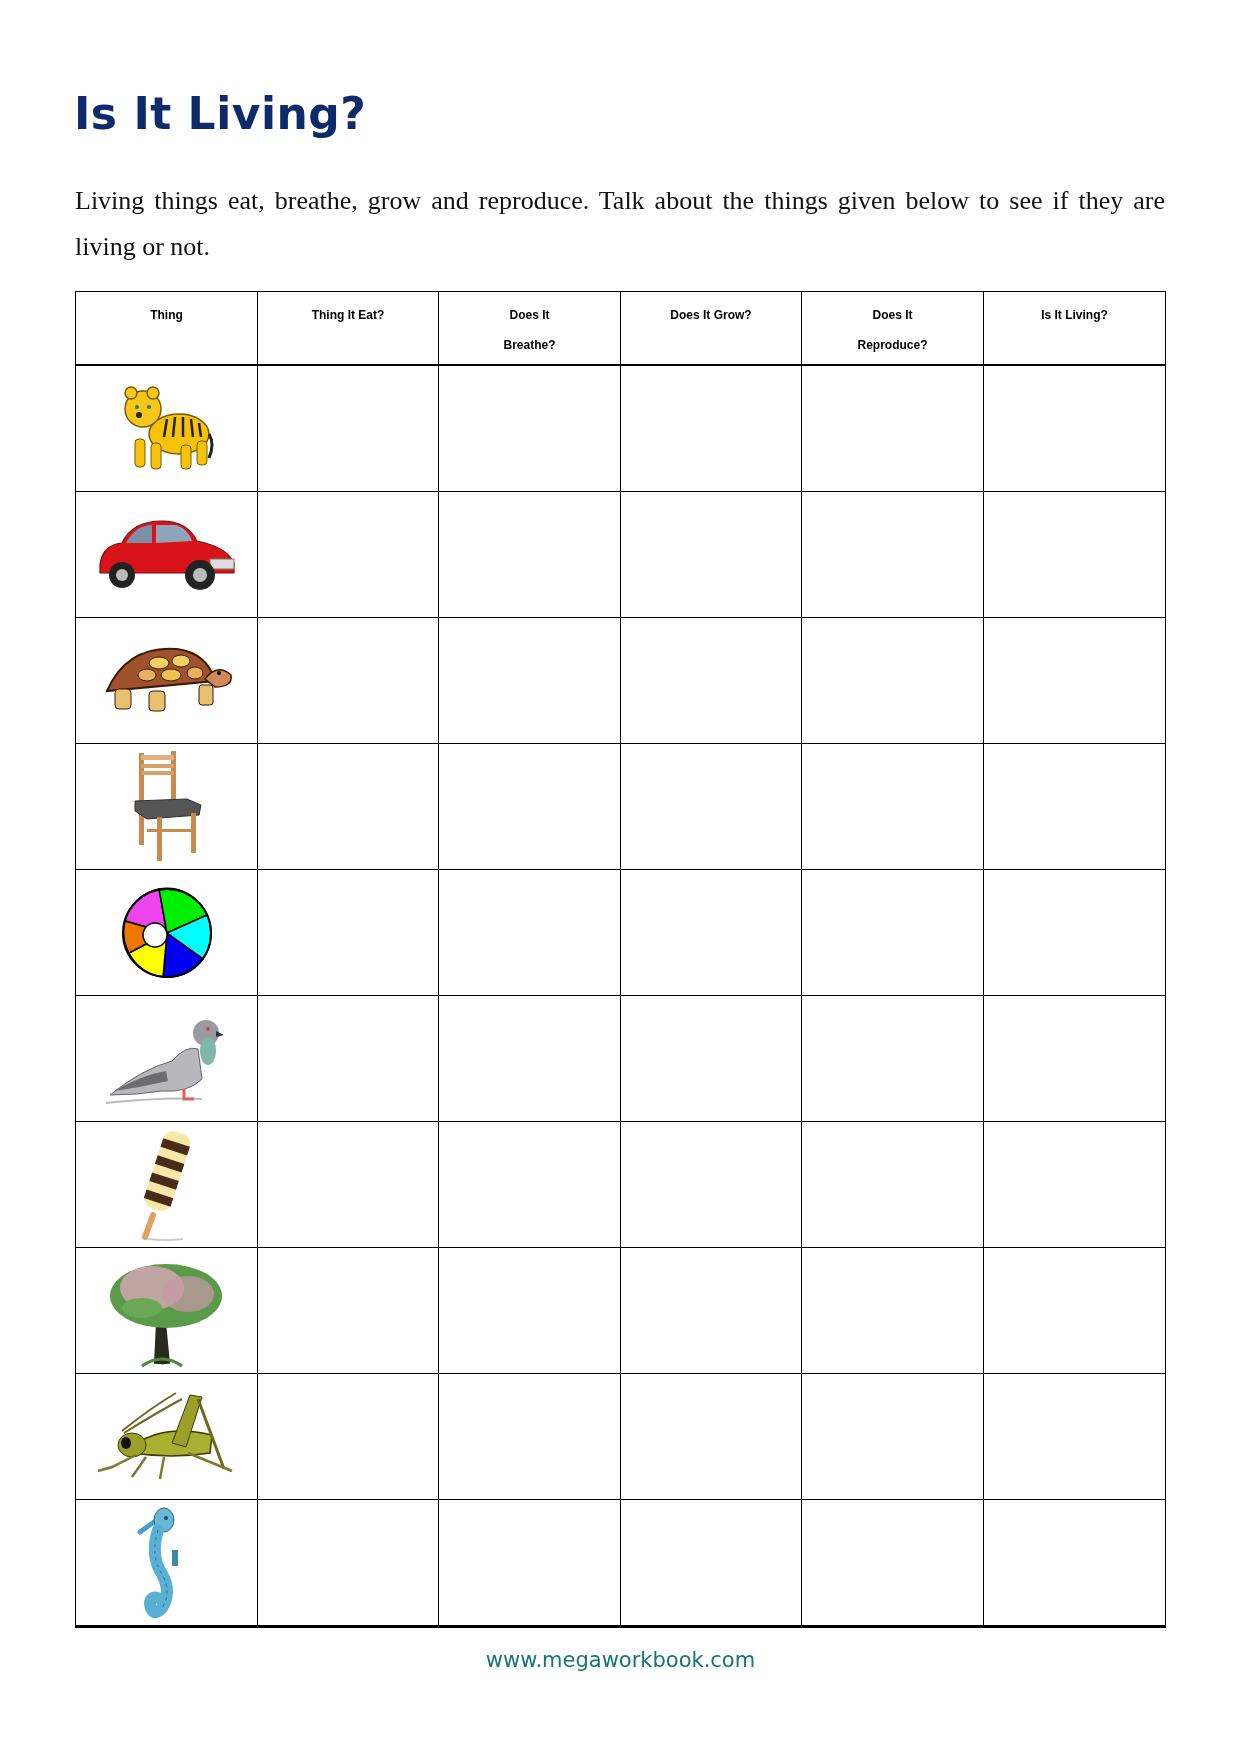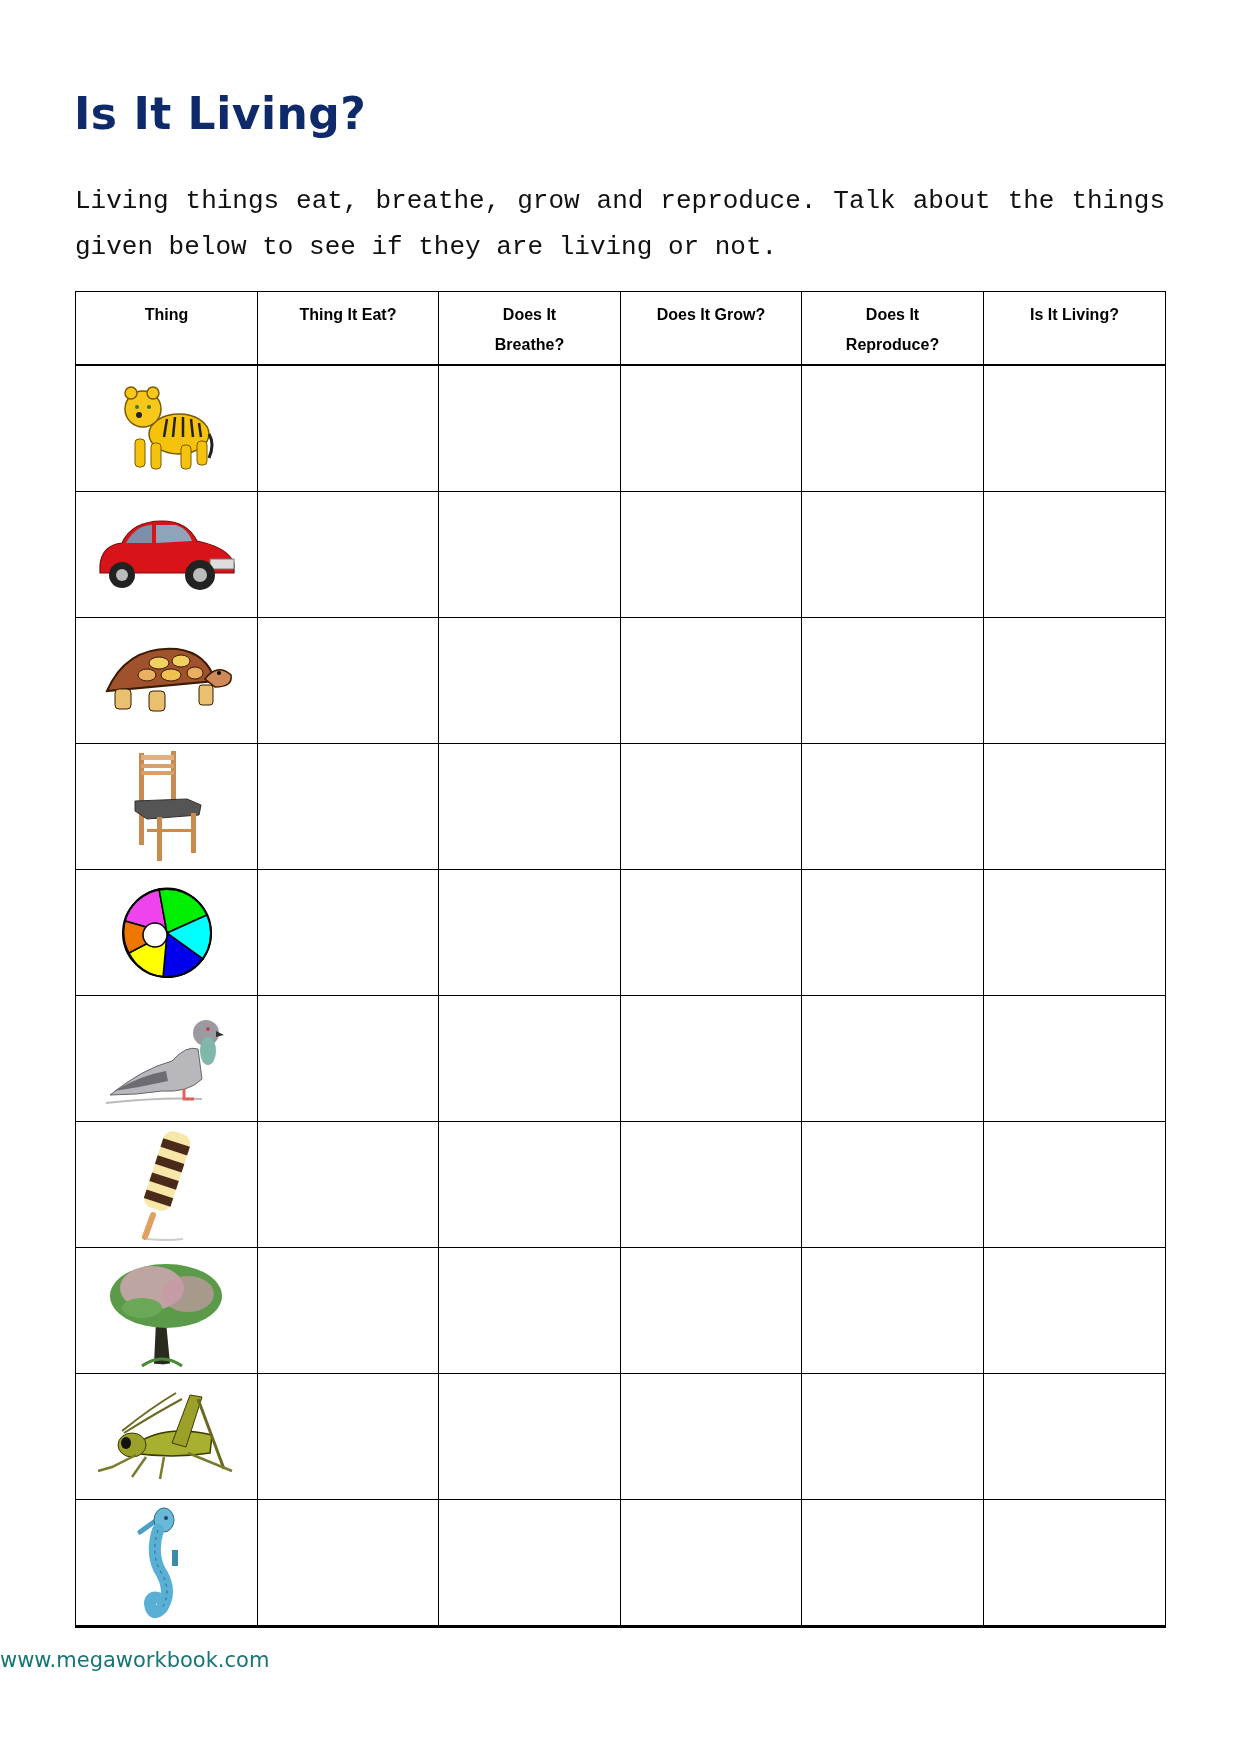--- a/index.html
+++ b/index.html
@@ -2,35 +2,35 @@
 <html><head>
 <meta charset="utf-8">
 <style>
   html, body { margin:0; padding:0; background:#ffffff; }
   body { width:1241px; height:1754px; position:relative; overflow:hidden;
          font-family:"Liberation Sans", sans-serif; color:#000; }
   .title { position:absolute; left:74px; top:84px; margin:0;
            font-family:"DejaVu Sans", sans-serif; font-weight:bold;
            font-size:44px; letter-spacing:0.5px; color:#0e2a6b; line-height:60px; }
   .intro { position:absolute; left:75px; top:178px; width:1090px; margin:0;
-           font-family:Liberation Mono, monospace; font-size:26px; line-height:46px;
+           font-family:Liberation Serif, serif; font-size:26px; line-height:46px;
            text-align:justify; text-align-last:left; color:#111; }
   table.grid { position:absolute; left:75px; top:291px; width:1091px;
                border-collapse:collapse; table-layout:fixed; }
   .grid th, .grid td { border:1.5px solid #000; padding:0; }
   .grid tr:last-child td { border-bottom:3px solid #000; }
   .grid thead th { height:64px; vertical-align:top; padding-top:8px;
                    font-family:"Liberation Sans", sans-serif; font-weight:bold;
-                   font-size:16px; line-height:30px; text-align:center; }
+                   font-size:12px; line-height:30px; text-align:center; }
   .grid thead tr th { border-bottom:2.5px solid #000; }
   .grid tbody td { height:125px; }
   .thing-cell { text-align:center; vertical-align:middle; }
   .thing-cell svg { display:block; margin:0 auto; }
   .answer-cell { background:#fff; }
-  .footer { position:absolute; left:0; width:1241px; top:1648px; 
+  .footer { position:absolute; left:0; width:1241px; top:1648px; text-align:center;
             font-family:"DejaVu Sans", sans-serif; font-size:21px; color:#177576; }
 </style>
 </head>
 <body>
 
 <h1 class="title">Is It Living?</h1>
 <p class="intro">Living things eat, breathe, grow and reproduce. Talk about the things given below to see if they are living or not.</p>
 
 <table class="grid">
   <colgroup>

